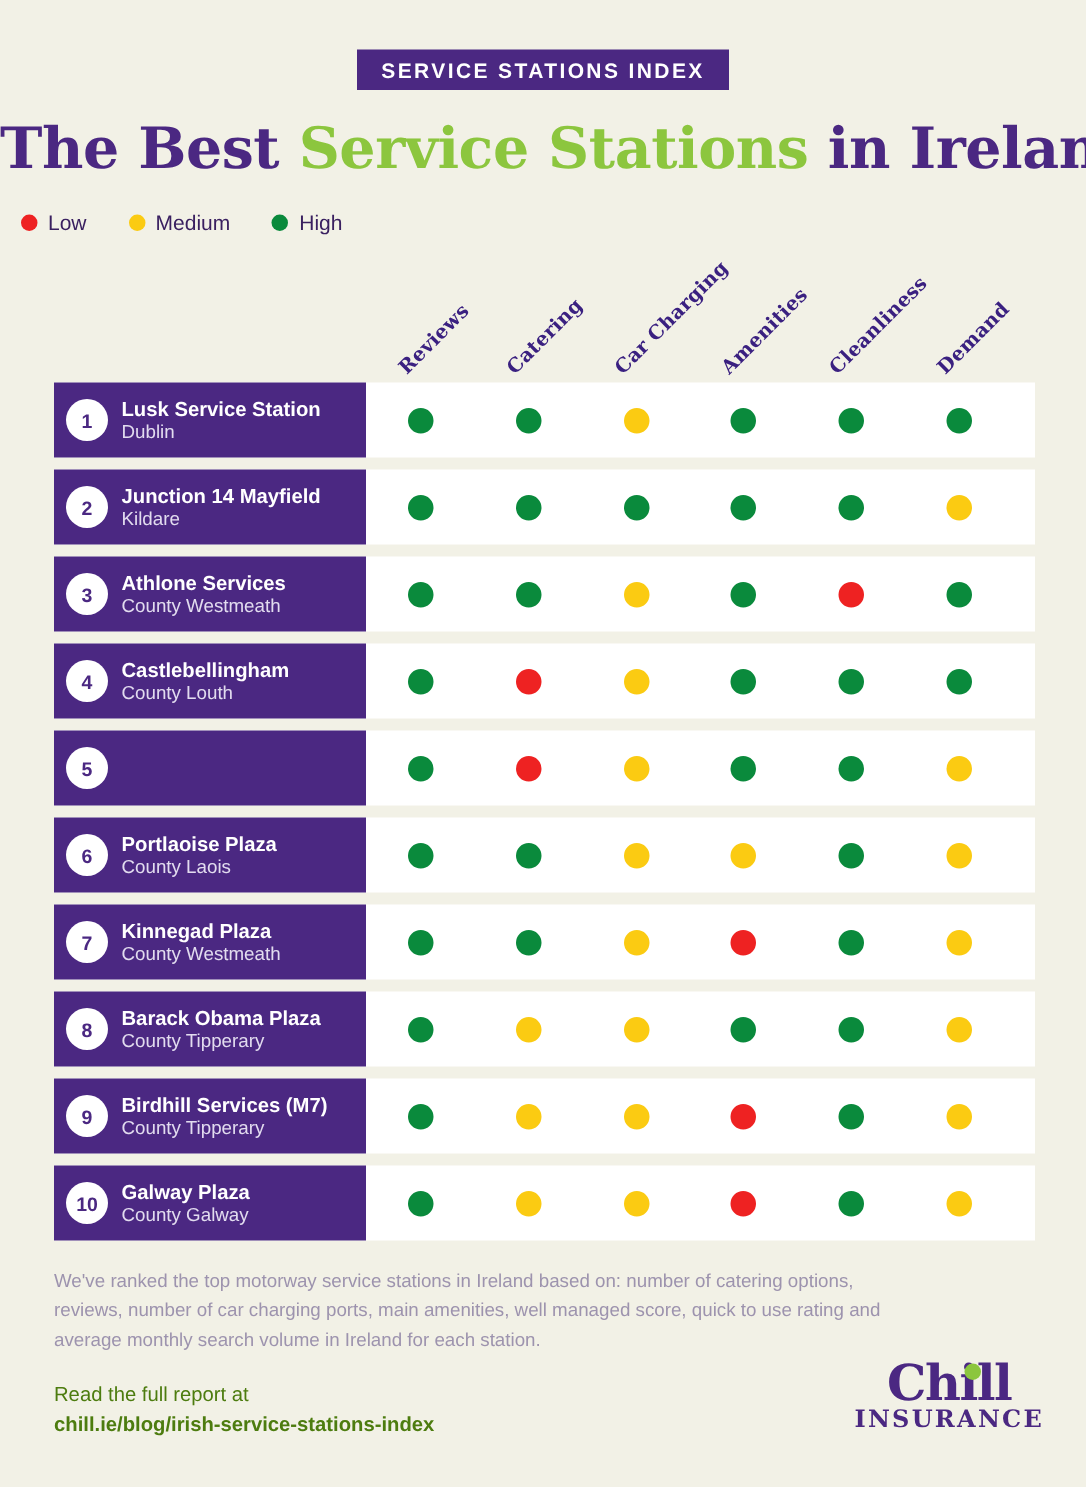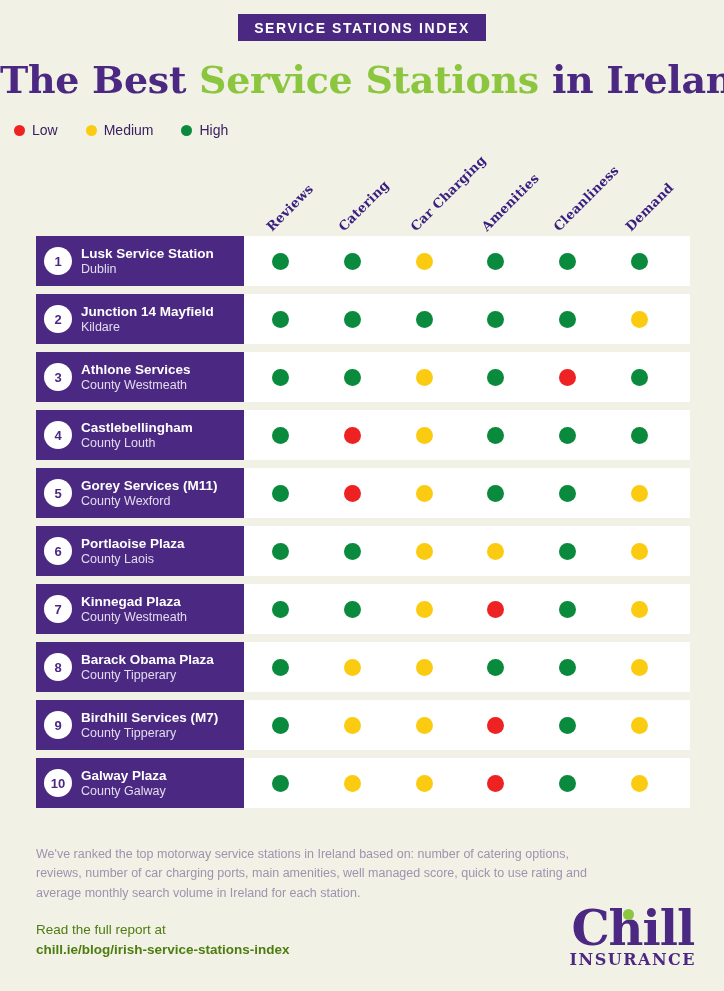--- a/index.html
+++ b/index.html
@@ -11,21 +11,21 @@
     height: 991px;
     background: #F2F1E6;
     font-family: "Liberation Sans", sans-serif;
     overflow: hidden;
     position: relative;
   }
 
   
   .badge-wrap {
     text-align: center;
-    padding-top: 14px;
+    padding-top: 33px;
   }
   .badge {
     display: inline-block;
     background: #4B2882;
     color: #FFFFFF;
     font-size: 14px;
     font-weight: bold;
     letter-spacing: 1.6px;
     padding: 6px 16px 5px 16px;
   }
@@ -165,21 +165,21 @@
   .readmore .url { font-weight: bold; }
 
   .logo {
     position: absolute;
     right: 28px;
     top: 906px;
     text-align: center;
   }
   .logo-chill {
     font-family: "DejaVu Serif", serif;
-    font-size: 48px;
+    font-size: 33px;
     font-weight: bold;
     color: #4B2882;
     line-height: 0.95;
     letter-spacing: -1px;
     position: relative;
     display: inline-block;
   }
   .logo-dot {
     position: absolute;
     width: 11px;
@@ -282,24 +282,20 @@
       <div class="dot" style="left: 343.5px; background: rgb(238, 34, 34);"></div>
       <div class="dot" style="left: 415.5px; background: rgb(251, 203, 18);"></div>
       <div class="dot" style="left: 486.5px; background: rgb(10, 138, 60);"></div>
       <div class="dot" style="left: 558.5px; background: rgb(10, 138, 60);"></div>
       <div class="dot" style="left: 630.5px; background: rgb(10, 138, 60);"></div>
     </div>
     <div class="row">
       <div class="row-stripe"></div>
       <div class="row-label">
         <div class="rank">5</div>
-        <div class="name-block">
-          <div class="st-name">Gorey Services (M11)</div>
-          <div class="st-county">County Wexford</div>
-        </div>
       </div>
       <div class="dot" style="left: 271.5px; background: rgb(10, 138, 60);"></div>
       <div class="dot" style="left: 343.5px; background: rgb(238, 34, 34);"></div>
       <div class="dot" style="left: 415.5px; background: rgb(251, 203, 18);"></div>
       <div class="dot" style="left: 486.5px; background: rgb(10, 138, 60);"></div>
       <div class="dot" style="left: 558.5px; background: rgb(10, 138, 60);"></div>
       <div class="dot" style="left: 630.5px; background: rgb(251, 203, 18);"></div>
     </div>
     <div class="row">
       <div class="row-stripe"></div>

